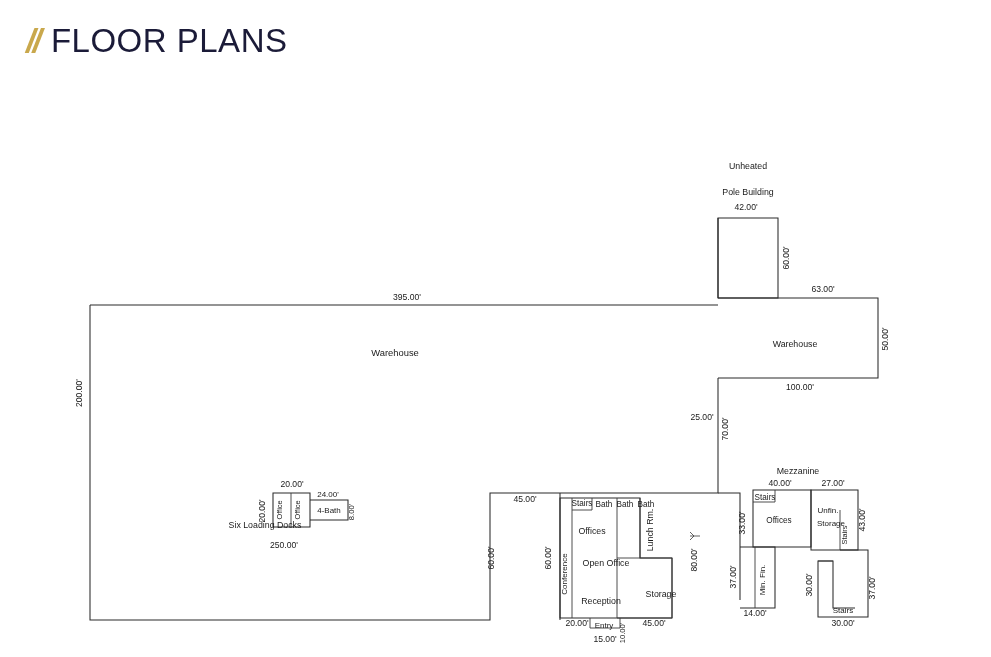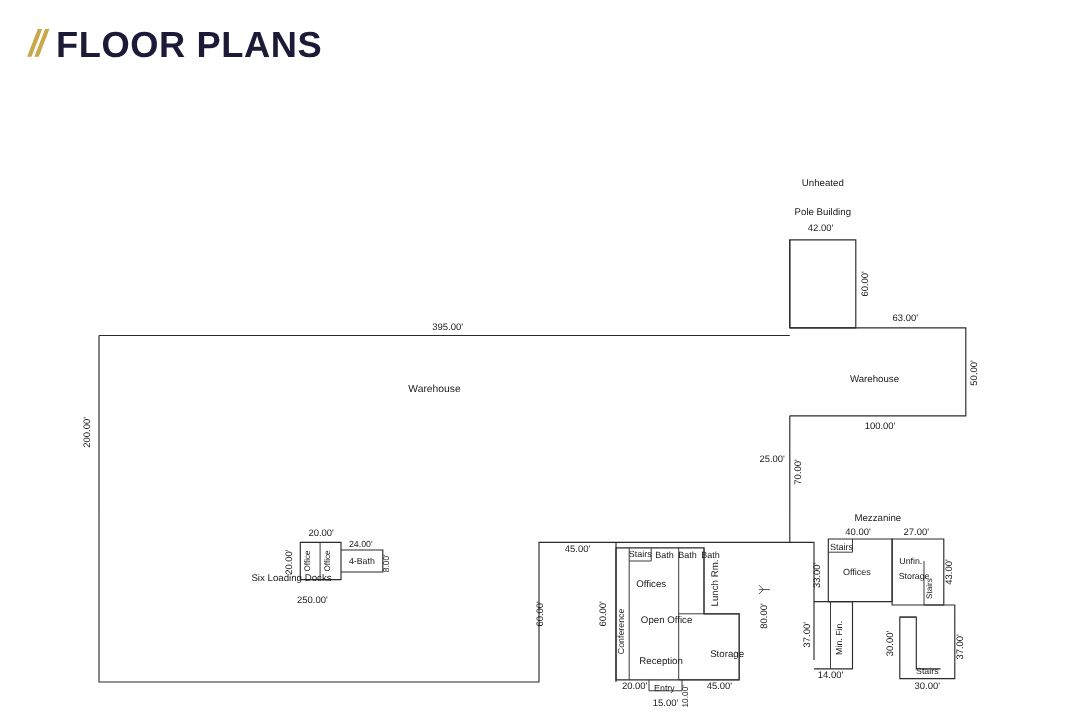--- a/index.html
+++ b/index.html
@@ -30,21 +30,21 @@
     font-weight: bold;
     font-style: italic;
     letter-spacing: -3px;
     margin-right: 12px;
     line-height: 1;
     user-select: none;
   }
   #page-title {
     color: #1b1b38;
     font-size: 33px;
-    font-weight: bold;
+    font-weight: normal;
     letter-spacing: 0.5px;
     line-height: 1;
   }
   #plan-wrap {
     position: absolute;
     left: 0;
     top: 80px;
     width: 991px;
     height: 577px;
   }

